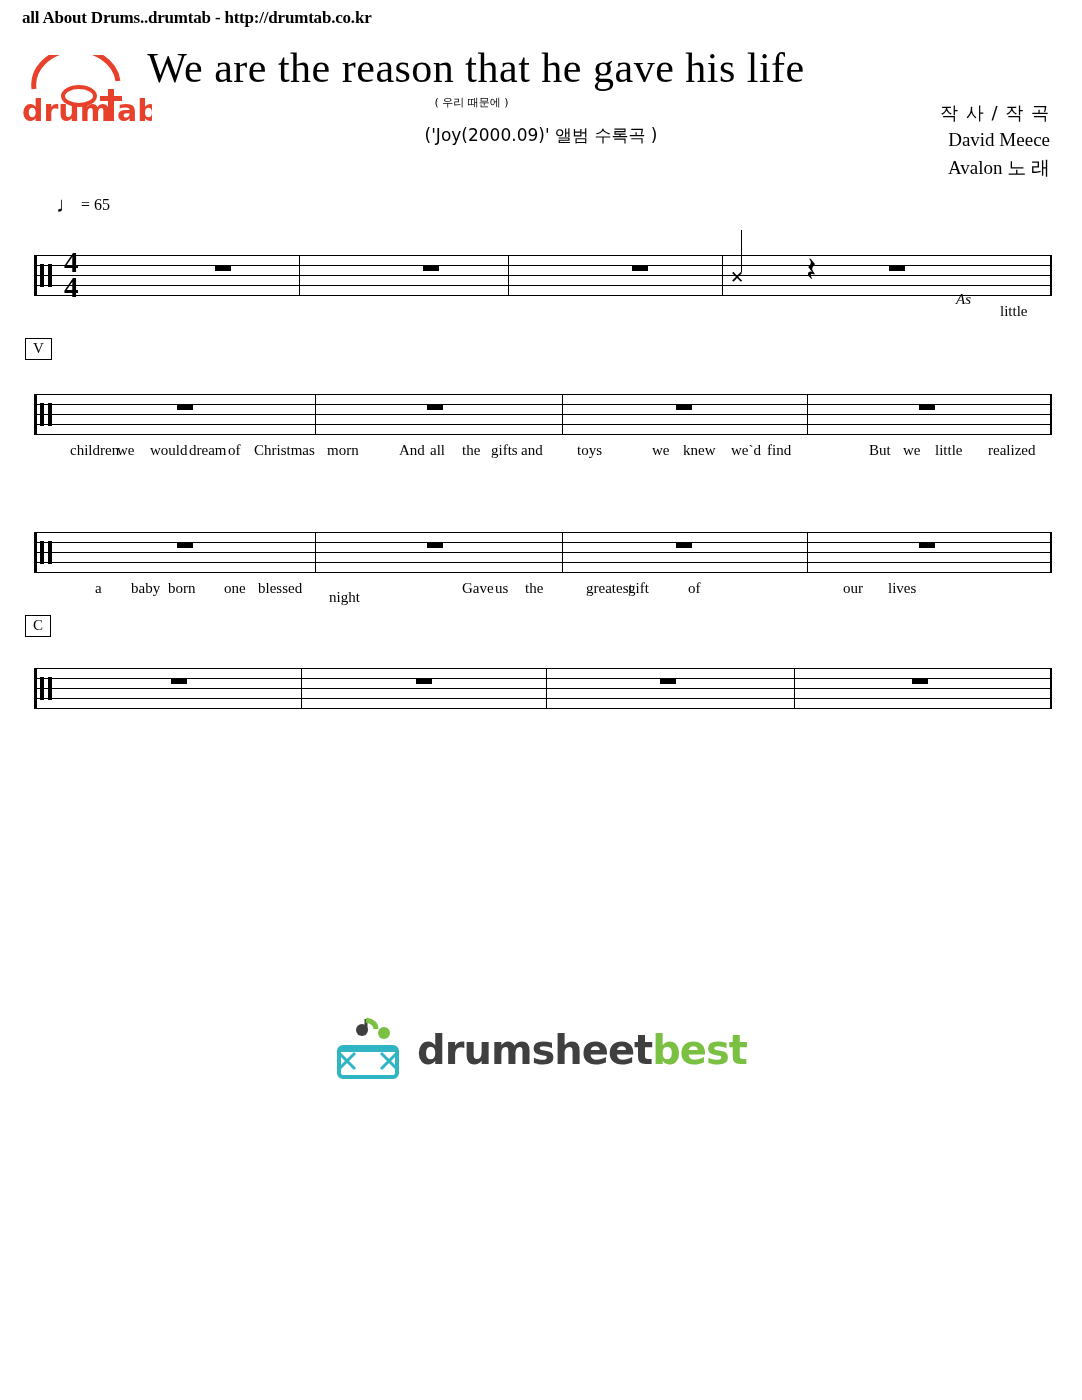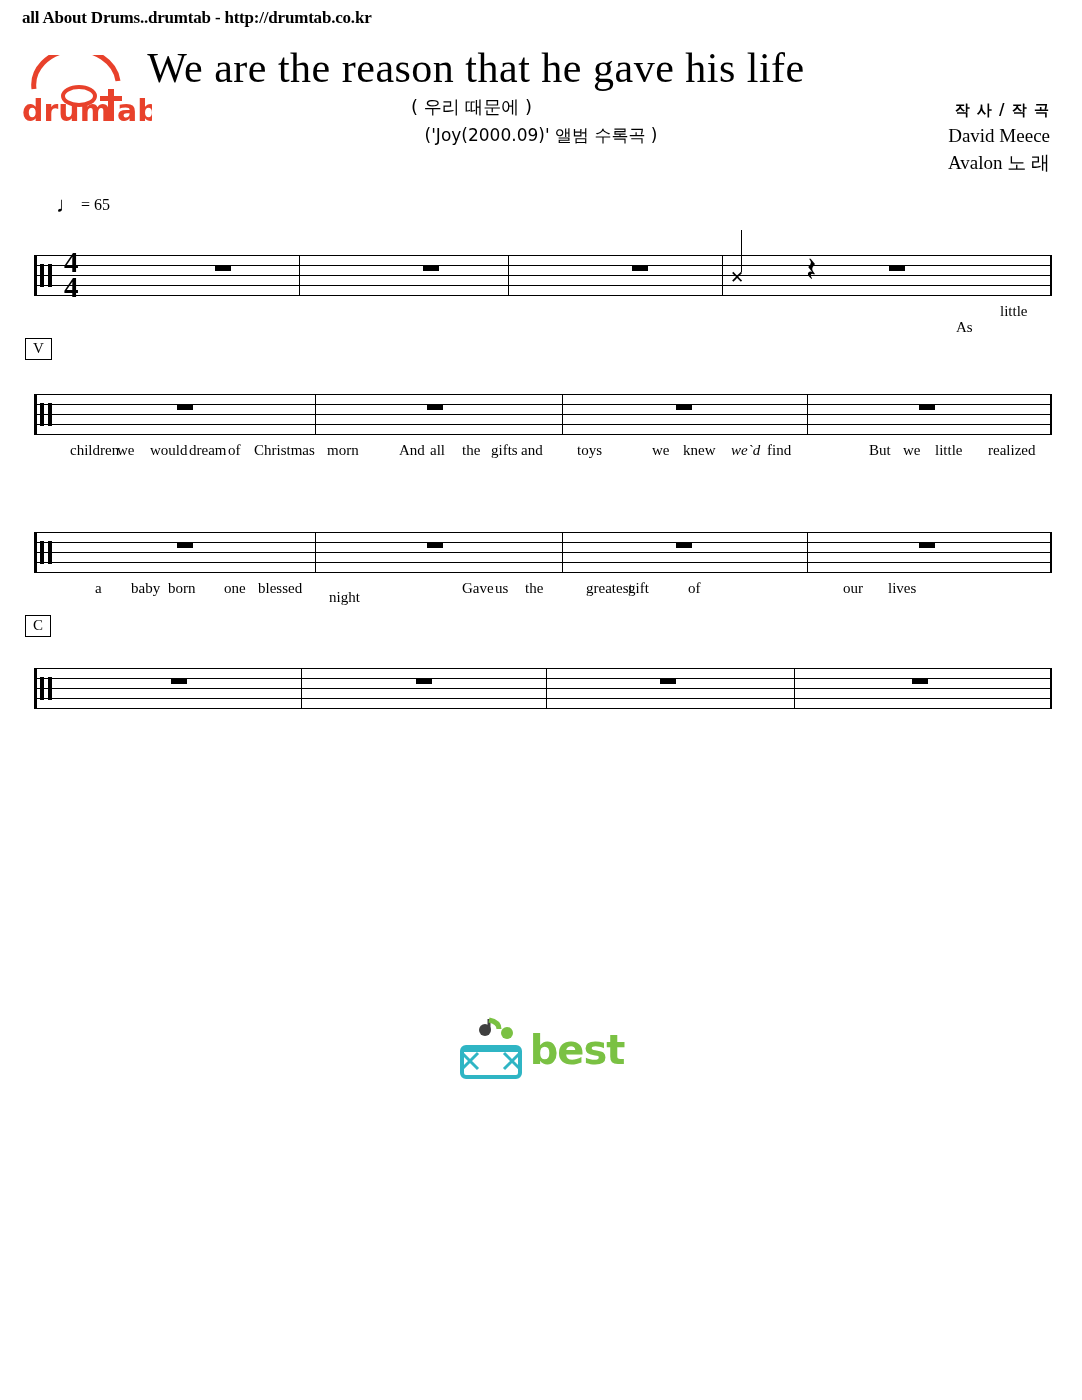--- a/index.html
+++ b/index.html
@@ -43,42 +43,41 @@
     font-size: 42px;
     font-family: "Liberation Serif", serif;
     letter-spacing: 0.5px;
     white-space: nowrap;
   }
   .subtitle1 {
     position: absolute;
     left: 0; top: 95px;
     width: 943px;
     text-align: center;
-    font-size: 18px;
+    font-size: 11px;
     font-family: "DejaVu Sans", sans-serif;
   }
   .subtitle2 {
     position: absolute;
     left: 0; top: 124px;
     width: 1082px;
     text-align: center;
     font-size: 17px;
     font-family: "DejaVu Sans", sans-serif;
   }
   .credits {
     position: absolute;
     right: 32px; top: 100px;
     text-align: right;
     line-height: 1.45;
   }
   .credits .c-role {
-    font-size: 15px;
+    font-size: 18px;
     font-family: "DejaVu Sans", sans-serif;
     letter-spacing: 1px;
-    font-weight: bold;
   }
   .credits .c-name {
     font-size: 19px;
     font-family: "Liberation Serif", serif;
   }
   .credits .c-artist {
     font-size: 19px;
     font-family: "Liberation Serif", serif;
   }
 
@@ -279,21 +278,21 @@
     <div class="barline" style="left:688px;"></div>
 
     <div class="xnote" style="left:696px; top:14px;">✕</div>
     <div class="xstem" style="left:707px; top:-25px; height:42px;"></div>
     <div class="rest-quarter" style="left:772px; top:-3px;">𝄽</div>
     <div class="rest-whole" style="left:855px; top:10px;"></div>
 
     <div class="barline end" style="left:1016px;"></div>
   </div>
 
-  <div class="lyric" style="left:956px; top:64px;">As</div>
+  <div class="lyric" style="left:956px; top:36px;font-style:italic;">As</div>
   <div class="lyric" style="left:1000px; top:48px;">little</div>
 </div>
 
 <div class="marker" style="left:25px; top:338px;">V</div>
 
 <div class="system" style="top:394px;">
   <div class="staff">
     <div class="line"></div>
     <div class="line"></div>
     <div class="line"></div>
@@ -324,21 +323,21 @@
   <div class="lyric" style="left:254px; top:48px;">Christmas</div>
   <div class="lyric" style="left:327px; top:48px;">morn</div>
   <div class="lyric" style="left:399px; top:48px;">And</div>
   <div class="lyric" style="left:430px; top:48px;">all</div>
   <div class="lyric" style="left:462px; top:48px;">the</div>
   <div class="lyric" style="left:491px; top:48px;">gifts</div>
   <div class="lyric" style="left:521px; top:48px;">and</div>
   <div class="lyric" style="left:577px; top:48px;">toys</div>
   <div class="lyric" style="left:652px; top:48px;">we</div>
   <div class="lyric" style="left:683px; top:48px;">knew</div>
-  <div class="lyric" style="left:731px; top:48px;font-style:italic;">we`d</div>
+  <div class="lyric" style="left:731px; top:48px;">we`d</div>
   <div class="lyric" style="left:767px; top:48px;">find</div>
   <div class="lyric" style="left:869px; top:48px;">But</div>
   <div class="lyric" style="left:903px; top:48px;">we</div>
   <div class="lyric" style="left:935px; top:48px;">little</div>
   <div class="lyric" style="left:988px; top:48px;">realized</div>
 </div>
 
 <div class="system" style="top:532px;">
   <div class="staff">
     <div class="line"></div>
@@ -409,14 +408,15 @@
 <div class="watermark">
   <svg width="72" height="66" viewBox="0 0 72 66" xmlns="http://www.w3.org/2000/svg">
     <circle cx="27" cy="13" r="6" fill="#3f3f3f"></circle>
     <path d="M31 13 L31 2" stroke="#3f3f3f" stroke-width="3" fill="none"></path>
     <path d="M31 3 q10 2 10 9" stroke="#7ac143" stroke-width="5" fill="none"></path>
     <circle cx="49" cy="16" r="6" fill="#7ac143"></circle>
     <rect x="4" y="30" width="58" height="30" rx="4" fill="none" stroke="#2fb5c4" stroke-width="4"></rect>
     <path d="M4 36 L20 52 M20 36 L4 52 M62 36 L46 52 M46 36 L62 52" stroke="#2fb5c4" stroke-width="3" fill="none"></path>
     <path d="M4 33 L62 33" stroke="#2fb5c4" stroke-width="4"></path>
   </svg>
+  <span class="wm-text wm-dark">drumsheet</span>
   <span class="wm-text wm-green" style="margin-left:-10px;">best</span>
 </div>
 
 </body></html>

